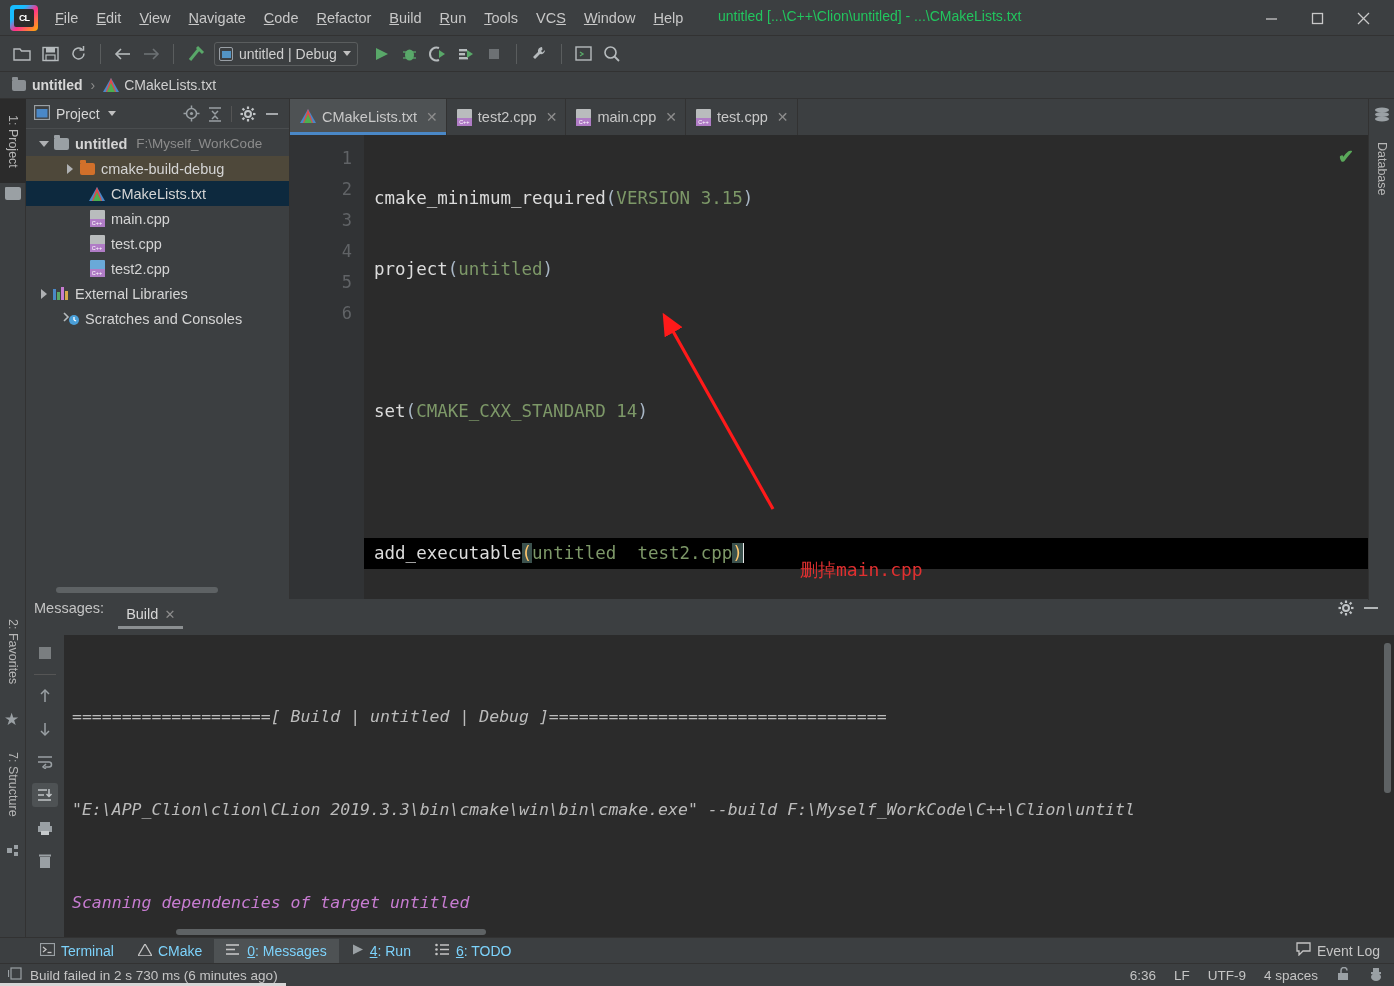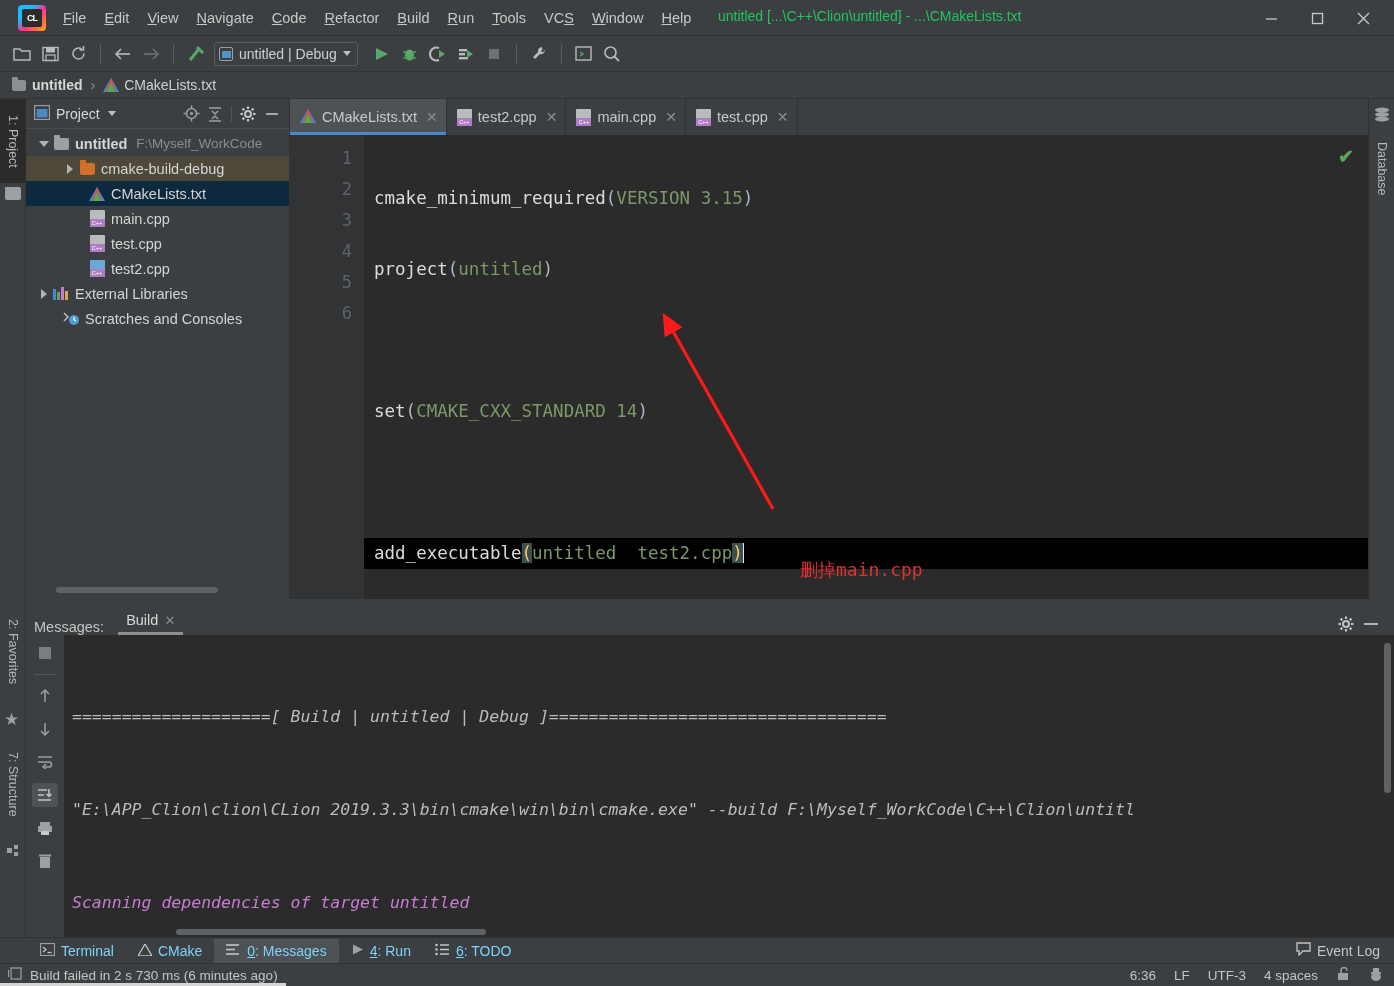--- a/index.html
+++ b/index.html
@@ -12,21 +12,21 @@
   }
   #app { position: relative; width: 1394px; height: 986px; }
 
   
   .titlebar {
     position: absolute; top: 0; left: 0; width: 1394px; height: 36px;
     background: #3c3f41; display: flex; align-items: center;
     border-bottom: 1px solid #323232;
   }
   .logo {
-    width: 28px; height: 26px; margin-left: 18px; margin-right: 8px;
+    width: 28px; height: 26px; margin-left: 10px; margin-right: 8px;
     border-radius: 4px; position: relative; flex: none;
     background: linear-gradient(135deg,#18bcff 0%,#18bcff 30%,#ff318c 55%,#ffb000 100%);
     display:flex;align-items:center;justify-content:center;
   }
   .logo::after{
     content:""; position:absolute; left:4px; top:4px; right:4px; bottom:4px;
     background:#2b2b2b; border-radius:2px;
   }
   .logo span{ position:relative; z-index:2; font-size:9px; color:#fff; font-weight:bold; letter-spacing:-1px;}
   .menubar { display: flex; align-items: center; gap: 0px; }
@@ -172,21 +172,21 @@
   
   .anno-svg { position:absolute; left:290px; top:99px; width:1078px; height:500px; pointer-events:none; }
   .anno-text {
     position:absolute; left:800px; top:500px; color:#e03030;
     font-family:"DejaVu Sans Mono", monospace; font-size:18px; line-height:28px;
     white-space:pre;
   }
 
   
   .msg-panel { position:absolute; left:26px; top:600px; width:1368px; height:337px; background:#3c3f41; }
-  .msg-head { height:35px; display:flex; align-items:flex-end; padding-left:8px; font-size:14.5px; }
+  .msg-head { height:35px; display:flex; align-items:flex-start; padding-left:8px; font-size:14.5px; }
   .msg-label { color:#c4c4c4; margin-right:14px; }
   .msg-tab {
     padding:6px 8px 7px 8px; color:#d6d6d6; position:relative; display:flex; align-items:center; gap:6px;
   }
   .msg-tab.active::after { content:""; position:absolute;left:0;right:0;bottom:0;height:3px;background:#8b8f91;}
   .msg-tools { margin-left:auto; display:flex; align-items:center; gap:8px; padding-right:14px; }
   .msg-body { position:absolute; left:0; top:35px; width:1368px; height:302px; background:#2b2b2b;font-style:italic; }
   .msg-gutter { position:absolute; left:0; top:0; width:38px; height:302px; background:#3c3f41;
                 display:flex; flex-direction:column; align-items:center; padding-top:6px; gap:9px;}
   .mg-btn { width:26px;height:24px; display:flex;align-items:center;justify-content:center;border-radius:3px;}
@@ -753,21 +753,21 @@
     <span style="margin-right:8px;">
       <svg width="14" height="13">
           <rect x="3" y="1" width="10" height="11" fill="none" stroke="#9aa0a4" stroke-width="1.2"></rect>
           <line x1="0.5" y1="3" x2="0.5" y2="10" stroke="#9aa0a4" stroke-width="1.2"></line>
         </svg>
     </span>
     <span>Build failed in 2 s 730 ms (6 minutes ago)</span>
     <span class="sb-right">
       <span>6:36</span>
       <span>LF</span>
-      <span>UTF-3</span>
+      <span>UTF-9</span>
       <span>4 spaces</span>
       <span>
         <svg width="14" height="14">
             <rect x="2" y="6" width="10" height="7" fill="#9aa0a4"></rect>
             <path d="M5 6 V3.5 a3 3 0 0 1 6 0" fill="none" stroke="#9aa0a4" stroke-width="1.5"></path>
           </svg>
       </span>
       <span>
         <svg width="16" height="14">
             <ellipse cx="8" cy="10" rx="5" ry="4" fill="#9aa0a4"></ellipse>

